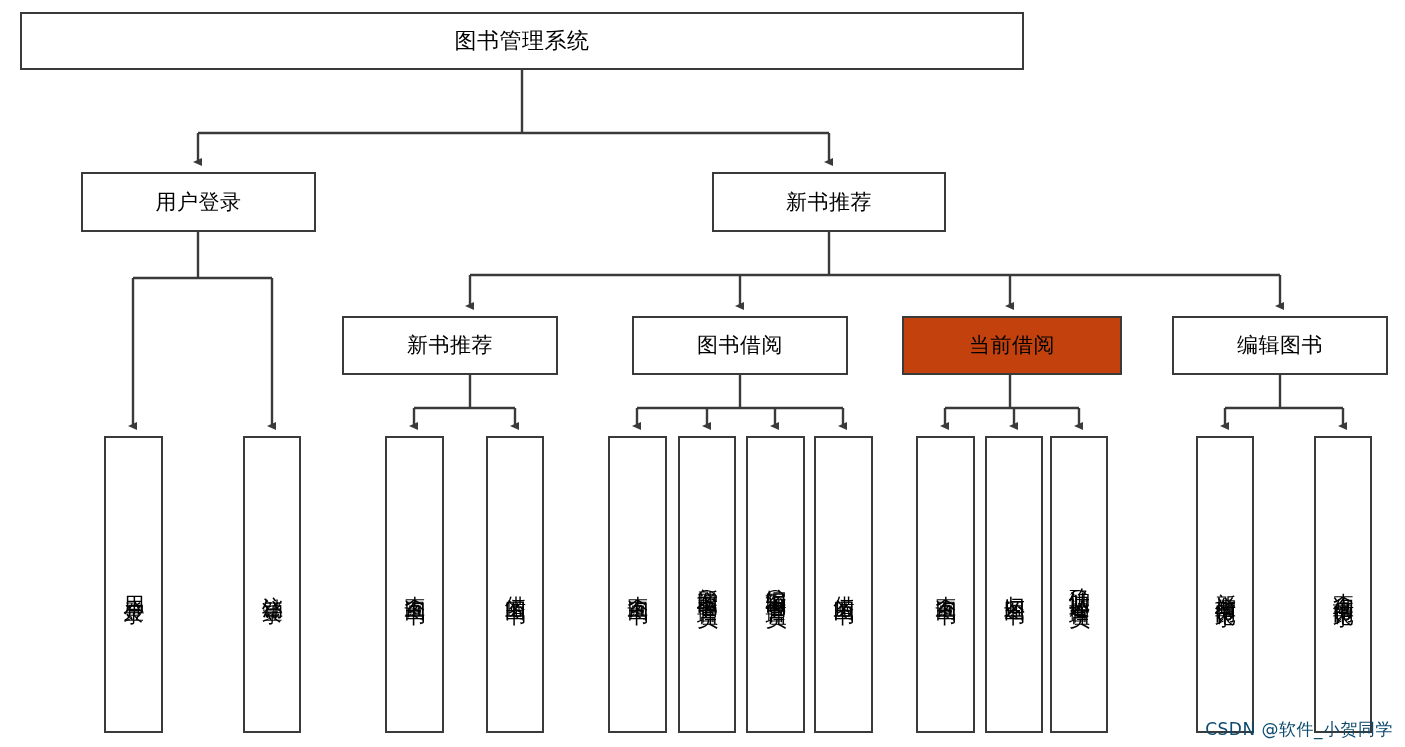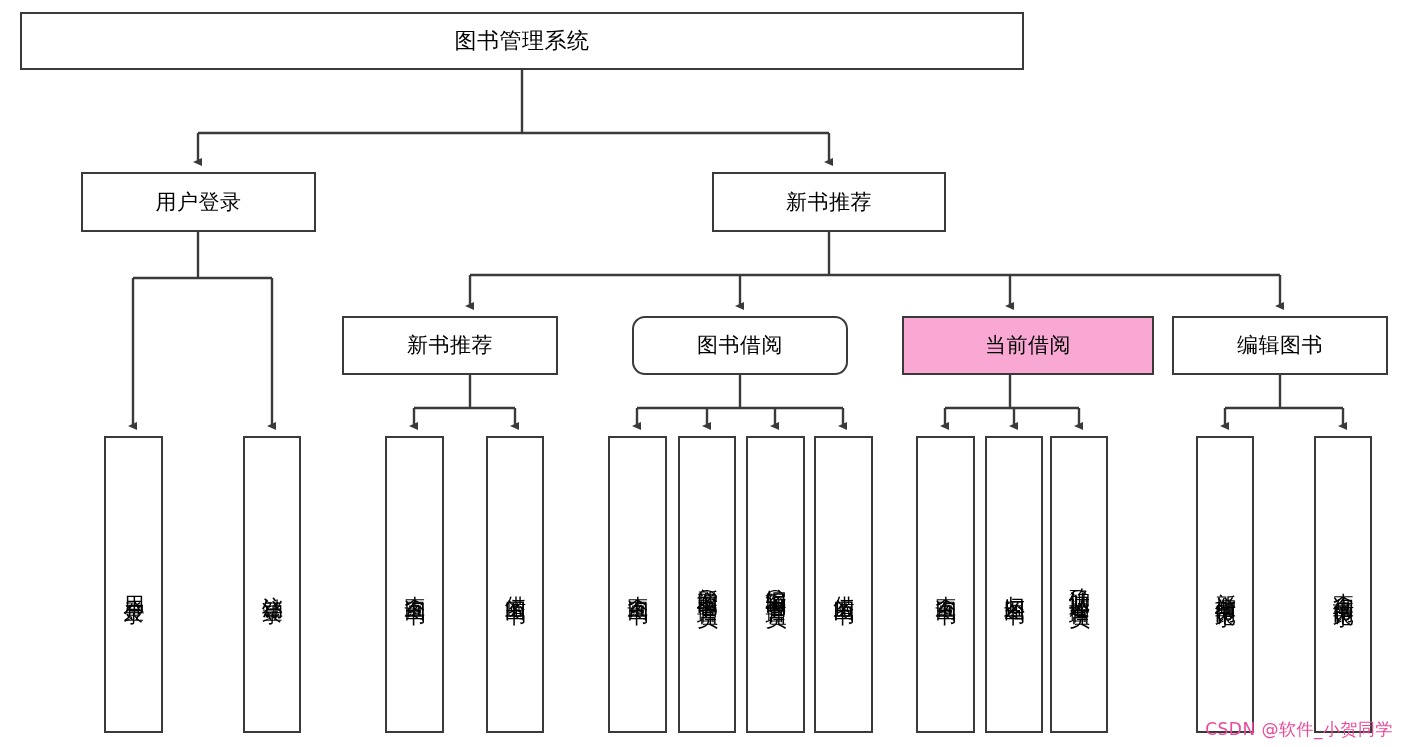--- a/index.html
+++ b/index.html
@@ -126,24 +126,24 @@
   <div class="node h" style="left: 81px; top: 172px; width: 235px; height: 60px; border-color: rgb(58, 58, 58); background: rgb(255, 255, 255);">
     <span class="lbl">用户登录</span>
   </div>
   <div class="node h" style="left: 712px; top: 172px; width: 234px; height: 60px; border-color: rgb(58, 58, 58); background: rgb(255, 255, 255);">
     <span class="lbl">新书推荐</span>
   </div>
 
   <div class="node h" style="left: 342px; top: 316px; width: 216px; height: 59px; border-color: rgb(58, 58, 58); background: rgb(255, 255, 255);">
     <span class="lbl">新书推荐</span>
   </div>
-  <div class="node h" style="left: 632px; top: 316px; width: 216px; height: 59px; border-color: rgb(58, 58, 58); background: rgb(255, 255, 255); border-radius: 13px;">
+  <div class="node h" style="left: 632px; top: 316px; width: 216px; height: 59px; border-color: rgb(58, 58, 58); background: rgb(255, 255, 255);">
     <span class="lbl">图书借阅</span>
   </div>
-  <div class="node h" style="left: 902px; top: 316px; width: 252px; height: 59px; border-color: rgb(58, 58, 58); background: #f9a8d4; text-align: center;">
+  <div class="node h" style="left: 902px; top: 316px; width: 220px; height: 59px; border-color: rgb(58, 58, 58); background: #c2410c; text-align: center;">
     <span class="lbl">当前借阅</span>
   </div>
   <div class="node h" style="left: 1172px; top: 316px; width: 216px; height: 59px; border-color: rgb(58, 58, 58); background: rgb(255, 255, 255);">
     <span class="lbl">编辑图书</span>
   </div>
 
   <div class="node v" style="left: 104px; top: 436px; width: 59px; height: 297px; border-color: rgb(58, 58, 58); background: rgb(255, 255, 255);">
     <span class="lbl">用户登录</span>
   </div>
   <div class="node v" style="left: 243px; top: 436px; width: 58px; height: 297px; border-color: rgb(58, 58, 58); background: rgb(255, 255, 255);">
@@ -176,15 +176,15 @@
   <div class="node v" style="left: 1050px; top: 436px; width: 58px; height: 297px; border-color: rgb(58, 58, 58); background: rgb(255, 255, 255);">
     <span class="lbl">确认归还（管理员）</span>
   </div>
   <div class="node v" style="left: 1196px; top: 436px; width: 58px; height: 297px; border-color: rgb(58, 58, 58); background: rgb(255, 255, 255);">
     <span class="lbl">新增借阅记录</span>
   </div>
   <div class="node v" style="left: 1314px; top: 436px; width: 58px; height: 297px; border-color: rgb(58, 58, 58); background: rgb(255, 255, 255);">
     <span class="lbl">查询借阅记录</span>
   </div>
 
-  <div class="watermark" style="color: #ec4899;">CSDN @软件_小贺同学</div>
+  <div class="watermark" style="color: #0c4a6e;">CSDN @软件_小贺同学</div>
 
 </div>
 
 </body></html>

